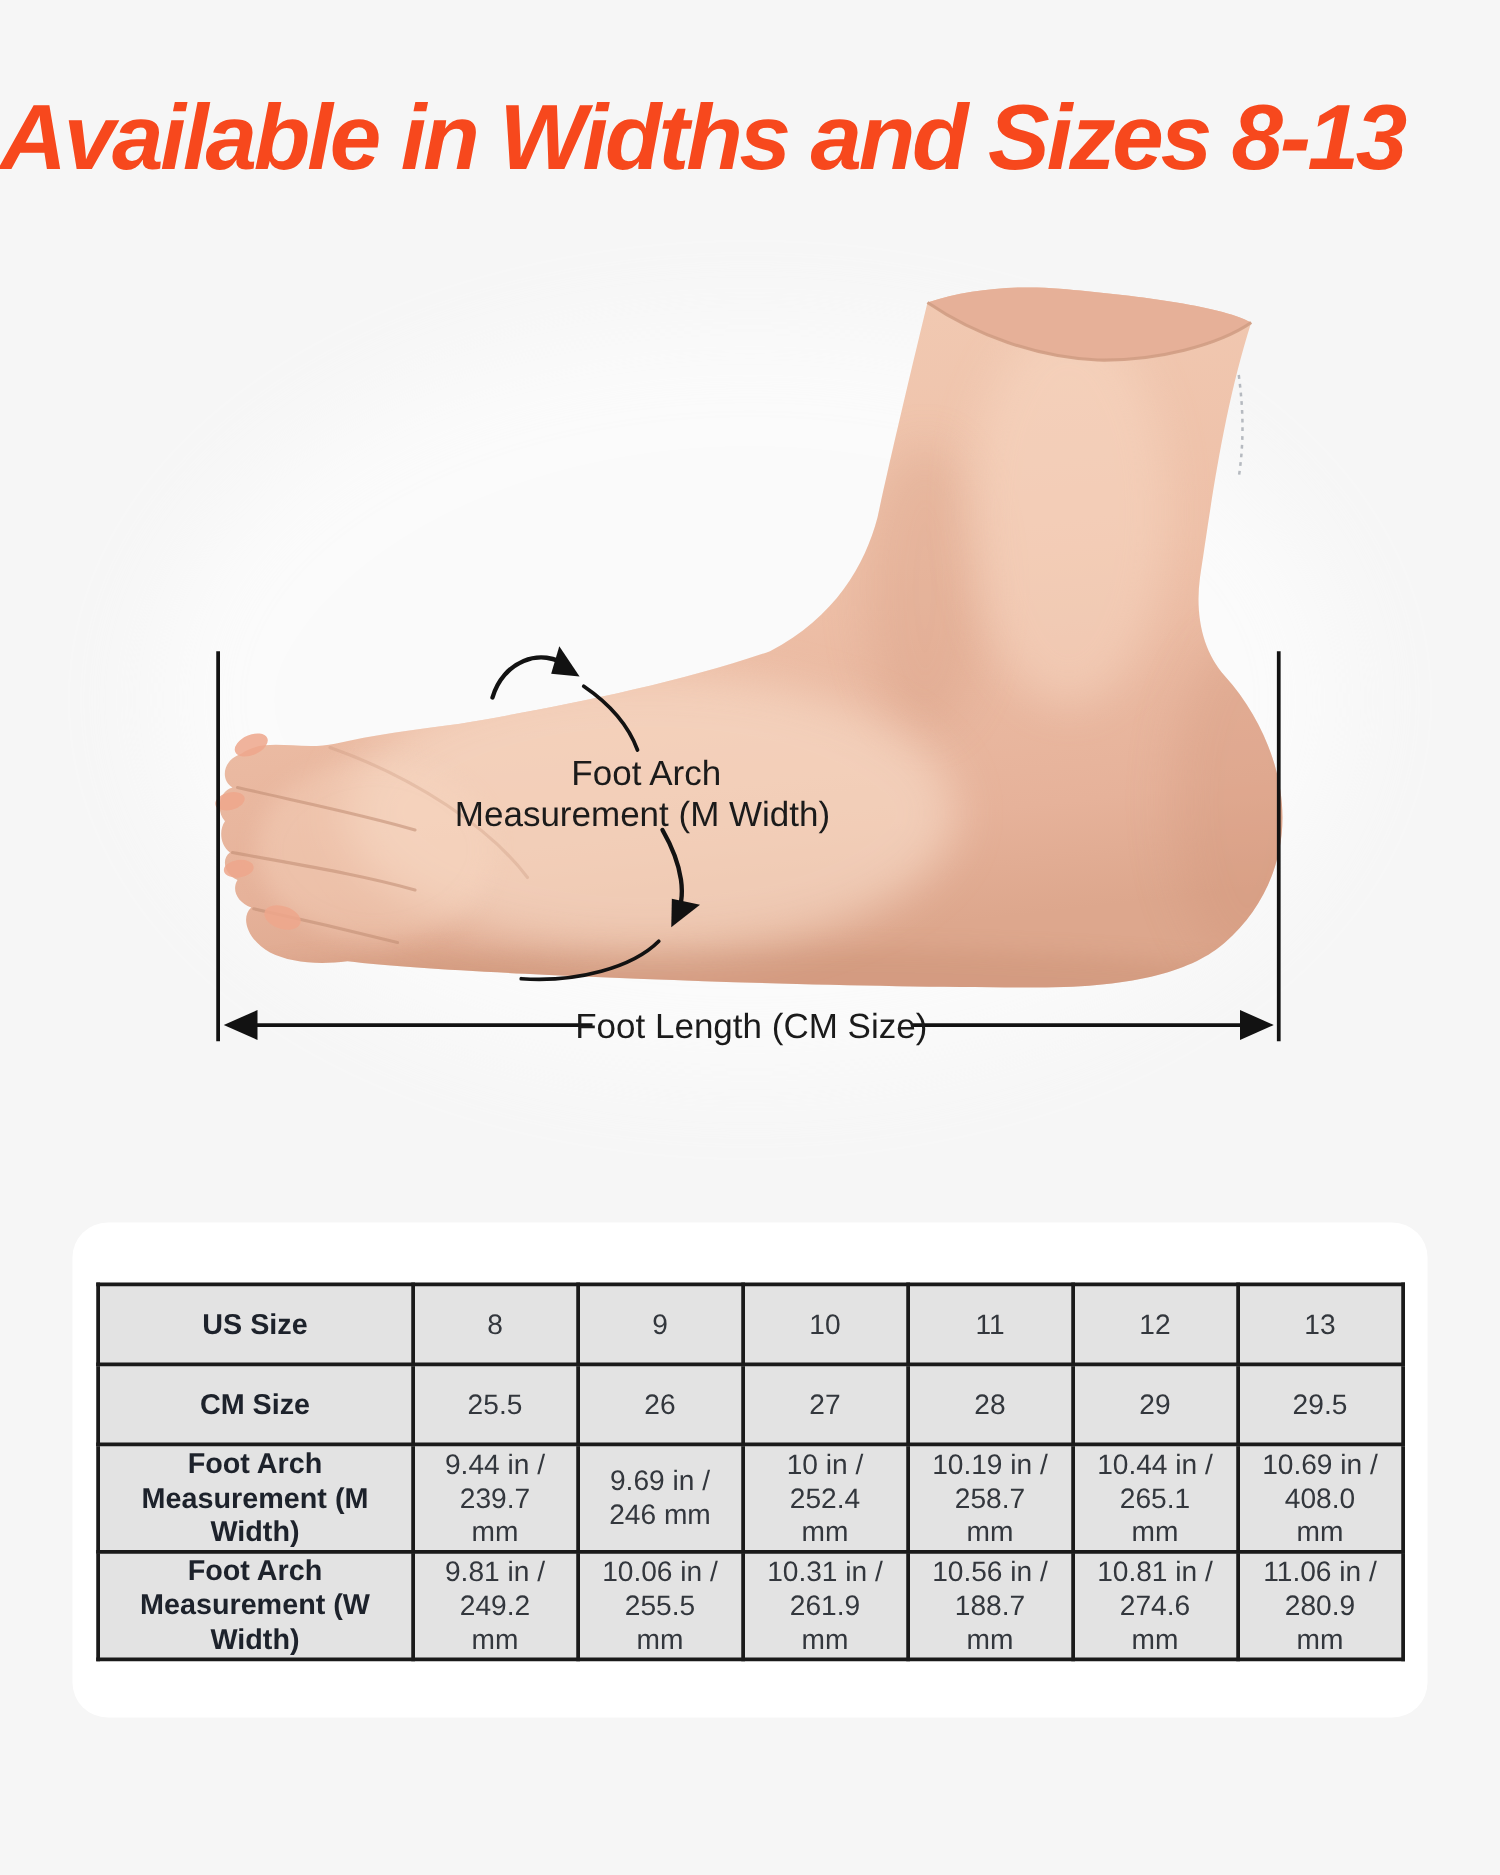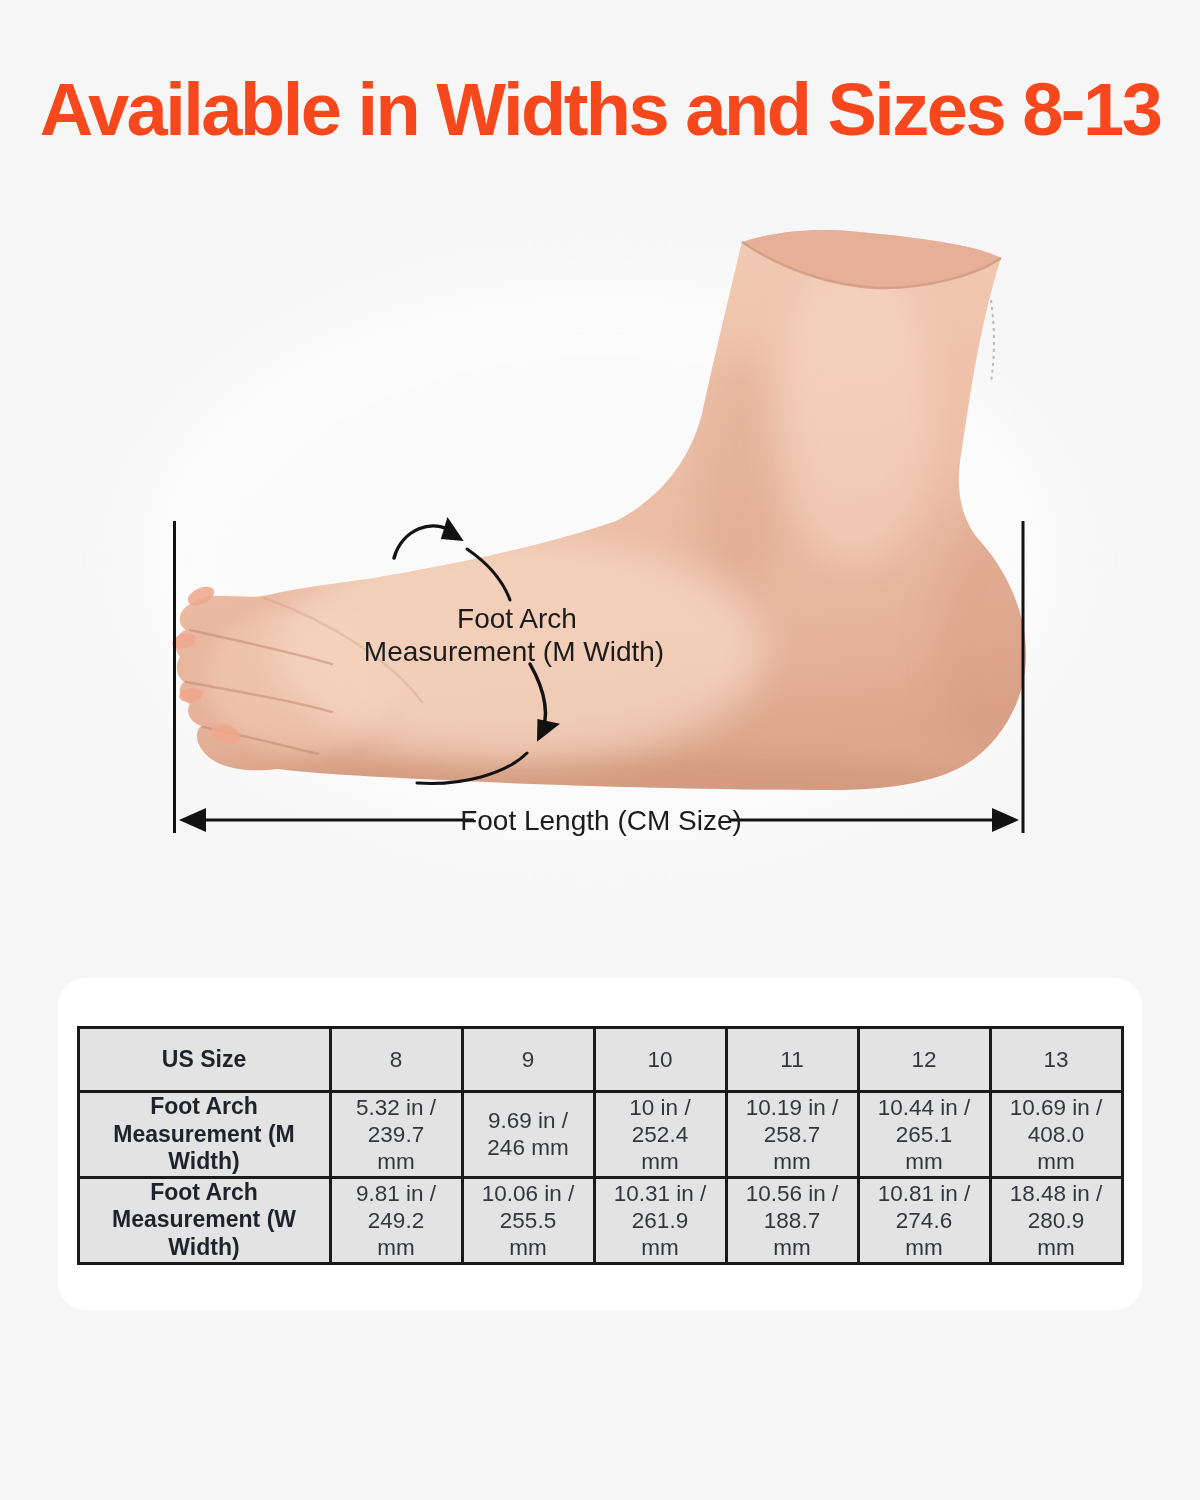--- a/index.html
+++ b/index.html
@@ -3,23 +3,23 @@
 <meta charset="utf-8">
 <style>
   html,body{margin:0;padding:0;}
   body{
     width:1200px;height:1500px;position:relative;overflow:hidden;
     background:#f6f6f6;
     font-family:"Liberation Sans",sans-serif;
   }
   .page-title{
     position:absolute;top:72px;left:0;right:0;margin:0;
-    text-align:center;
     font-size:74px;line-height:76px;font-weight:bold;letter-spacing:-2.5px;
     color:#f7481d;
+    font-style:italic;
   }
   .diagram-svg{position:absolute;left:0;top:0;}
   .svg-label{
     font-family:"Liberation Sans",sans-serif;
     font-size:28px;fill:#1b1b1b;
   }
   .size-card{
     position:absolute;left:58px;top:978px;width:1084px;
     background:#ffffff;border-radius:28px;
     padding:48px 0 45px 0;box-sizing:border-box;
@@ -161,23 +161,32 @@
         <tr>
           <th>US Size</th>
           <td>8</td>
           <td>9</td>
           <td>10</td>
           <td>11</td>
           <td>12</td>
           <td>13</td>
         </tr>
         <tr>
+          <th>CM Size</th>
+          <td>25.5</td>
+          <td>26</td>
+          <td>27</td>
+          <td>28</td>
+          <td>29</td>
+          <td>29.5</td>
+        </tr>
+        <tr>
           <th>Foot Arch
 Measurement (M Width)</th>
-          <td>5.32 in /
+          <td>9.44 in /
 239.7 mm</td>
           <td>9.69 in /
 246 mm</td>
           <td>10 in /
 252.4 mm</td>
           <td>10.19 in /
 258.7 mm</td>
           <td>10.44 in /
 265.1 mm</td>
           <td>10.69 in /
@@ -189,18 +198,18 @@
           <td>9.81 in /
 249.2 mm</td>
           <td>10.06 in /
 255.5 mm</td>
           <td>10.31 in /
 261.9 mm</td>
           <td>10.56 in /
 188.7 mm</td>
           <td>10.81 in /
 274.6 mm</td>
-          <td>18.48 in /
+          <td>11.06 in /
 280.9 mm</td>
         </tr>
       </tbody>
   </table>
 </div>
 
 </body></html>

